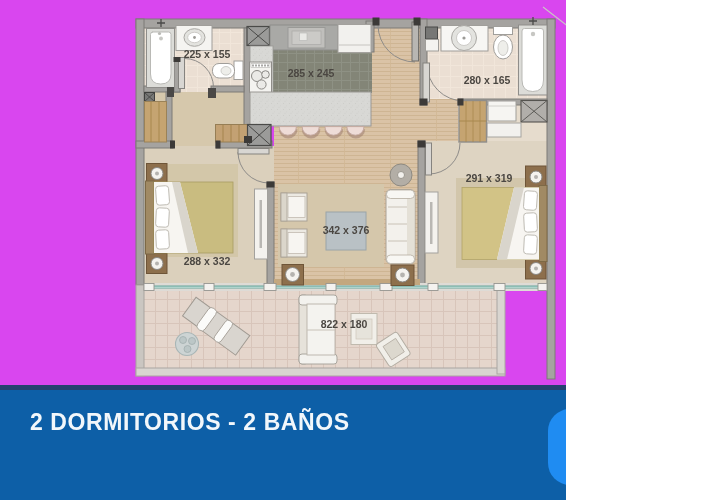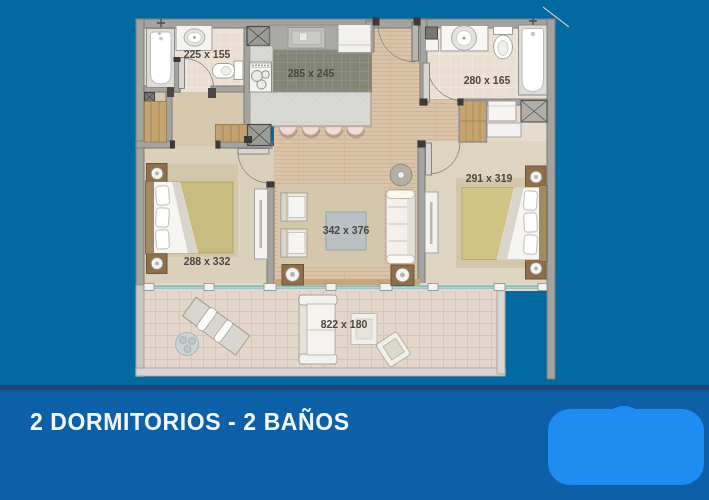--- a/index.html
+++ b/index.html
@@ -1,16 +1,16 @@
 <!DOCTYPE html>
 <html><head>
 <meta charset="utf-8">
 <style>
   html,body{margin:0;padding:0;background:#ffffff;}
-  #page{position:relative;width:709px;height:500px;background:#0369a1;overflow:hidden;font-family:"Liberation Sans",sans-serif;}
+  #page{position:relative;width:566px;height:500px;background:#d946ef;overflow:hidden;font-family:"Liberation Sans",sans-serif;}
   svg{display:block;}
   .dim{font-family:"Liberation Sans",sans-serif;font-size:10.5px;font-weight:600;fill:#4b4742;}
 </style>
 </head>
 <body>
 <div id="page">
 <svg width="709" height="500" viewBox="0 0 709 500" shape-rendering="auto">
 <defs>
   <pattern id="woodH" width="46" height="4" patternUnits="userSpaceOnUse">
     <rect width="46" height="4" fill="#dac3a6"></rect>

